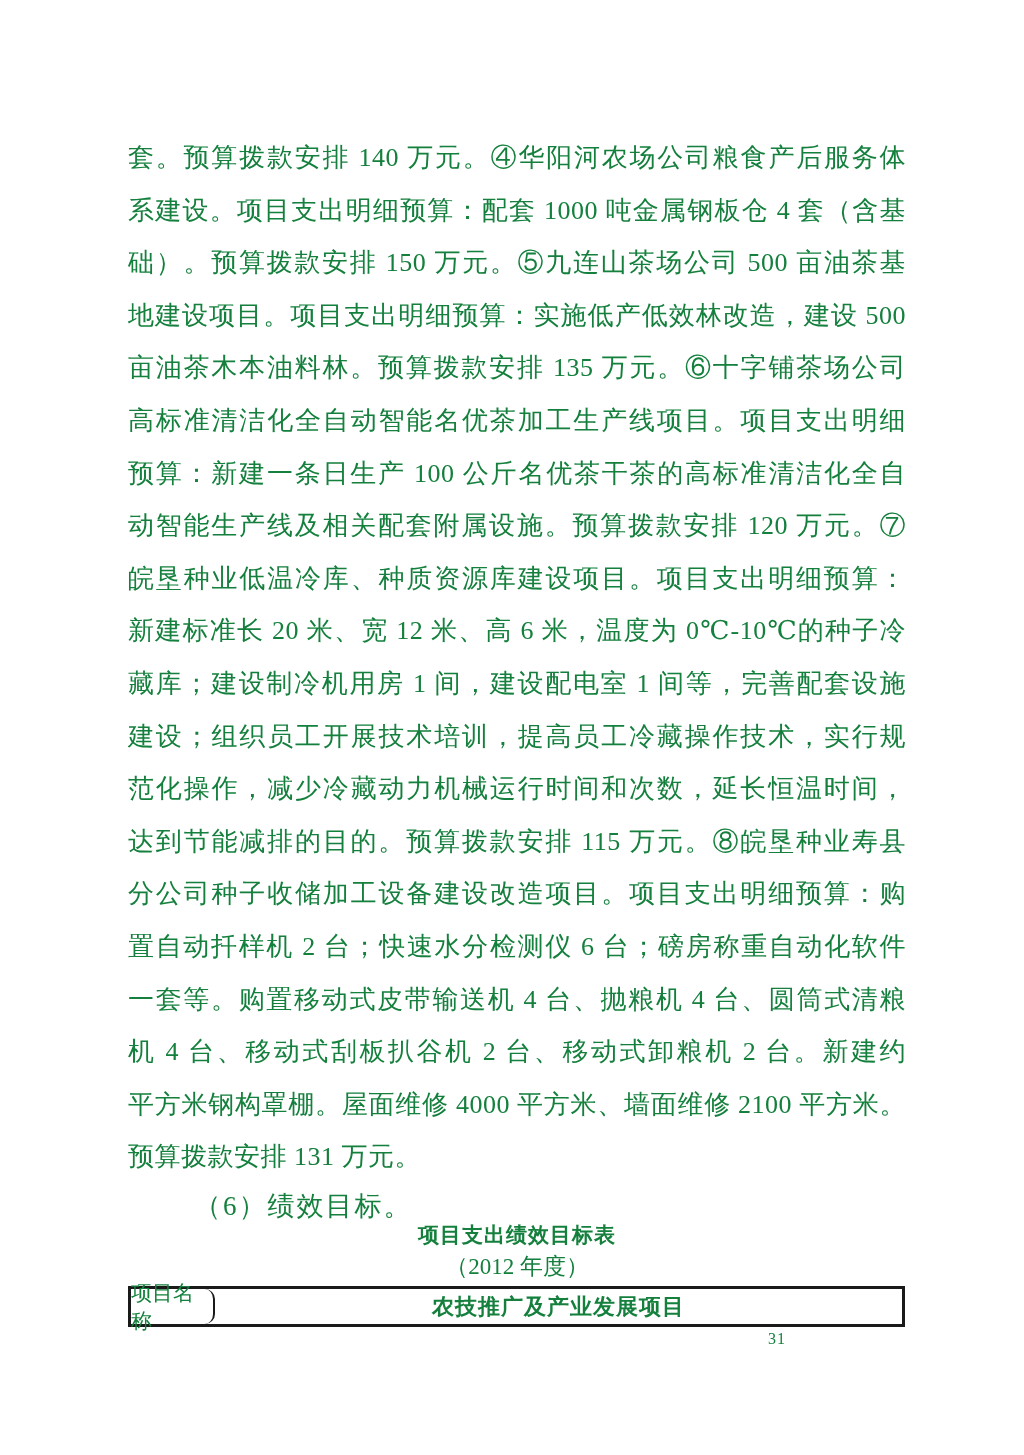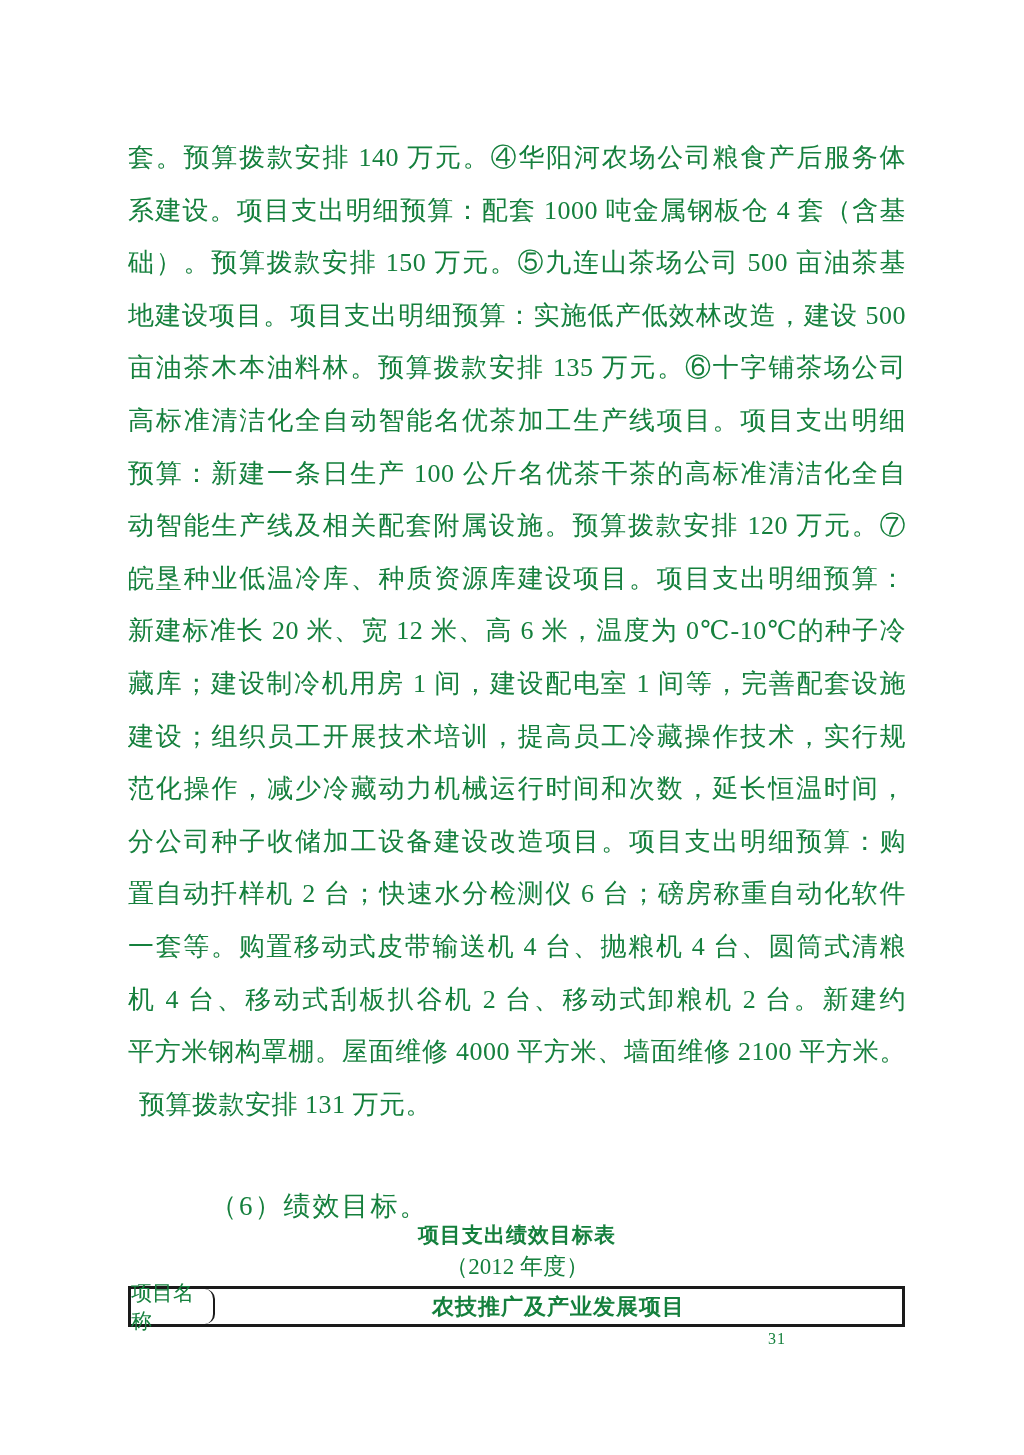--- a/index.html
+++ b/index.html
@@ -28,25 +28,24 @@
     height: 52.6px;
     text-align: justify;
     text-align-last: justify;
     letter-spacing: 0.5px;
     white-space: normal;
     overflow: hidden;
   }
   .text-line.flush {
     text-align: right;
     text-align-last: left;
-    margin-left: 11px;
   }
   .section-heading {
     position: absolute;
-    left: 144px;
+    left: 128px;
     top: 1180px;
     width: 778px;
     font-size: 27px;
     line-height: 52px;
     text-indent: 66px;
     letter-spacing: 2px;
   }
   .table-title {
     position: absolute;
     left: 128px;
@@ -120,20 +119,21 @@
     <div class="text-line">地建设项目。项目支出明细预算：实施低产低效林改造，建设 500</div>
     <div class="text-line">亩油茶木本油料林。预算拨款安排 135 万元。⑥十字铺茶场公司</div>
     <div class="text-line">高标准清洁化全自动智能名优茶加工生产线项目。项目支出明细</div>
     <div class="text-line">预算：新建一条日生产 100 公斤名优茶干茶的高标准清洁化全自</div>
     <div class="text-line">动智能生产线及相关配套附属设施。预算拨款安排 120 万元。⑦</div>
     <div class="text-line">皖垦种业低温冷库、种质资源库建设项目。项目支出明细预算：</div>
     <div class="text-line">新建标准长 20 米、宽 12 米、高 6 米，温度为 0℃-10℃的种子冷</div>
     <div class="text-line">藏库；建设制冷机用房 1 间，建设配电室 1 间等，完善配套设施</div>
     <div class="text-line">建设；组织员工开展技术培训，提高员工冷藏操作技术，实行规</div>
     <div class="text-line">范化操作，减少冷藏动力机械运行时间和次数，延长恒温时间，</div>
+    <div class="text-line">达到节能减排的目的。预算拨款安排 115 万元。⑧皖垦种业寿县</div>
     <div class="text-line">分公司种子收储加工设备建设改造项目。项目支出明细预算：购</div>
     <div class="text-line">置自动扦样机 2 台；快速水分检测仪 6 台；磅房称重自动化软件</div>
     <div class="text-line">一套等。购置移动式皮带输送机 4 台、抛粮机 4 台、圆筒式清粮</div>
     <div class="text-line">机 4 台、移动式刮板扒谷机 2 台、移动式卸粮机 2 台。新建约 1800</div>
     <div class="text-line">平方米钢构罩棚。屋面维修 4000 平方米、墙面维修 2100 平方米。</div>
     <div class="text-line flush">预算拨款安排 131 万元。</div>
   </div>
 
   <div class="section-heading">（6）绩效目标。</div>
 

